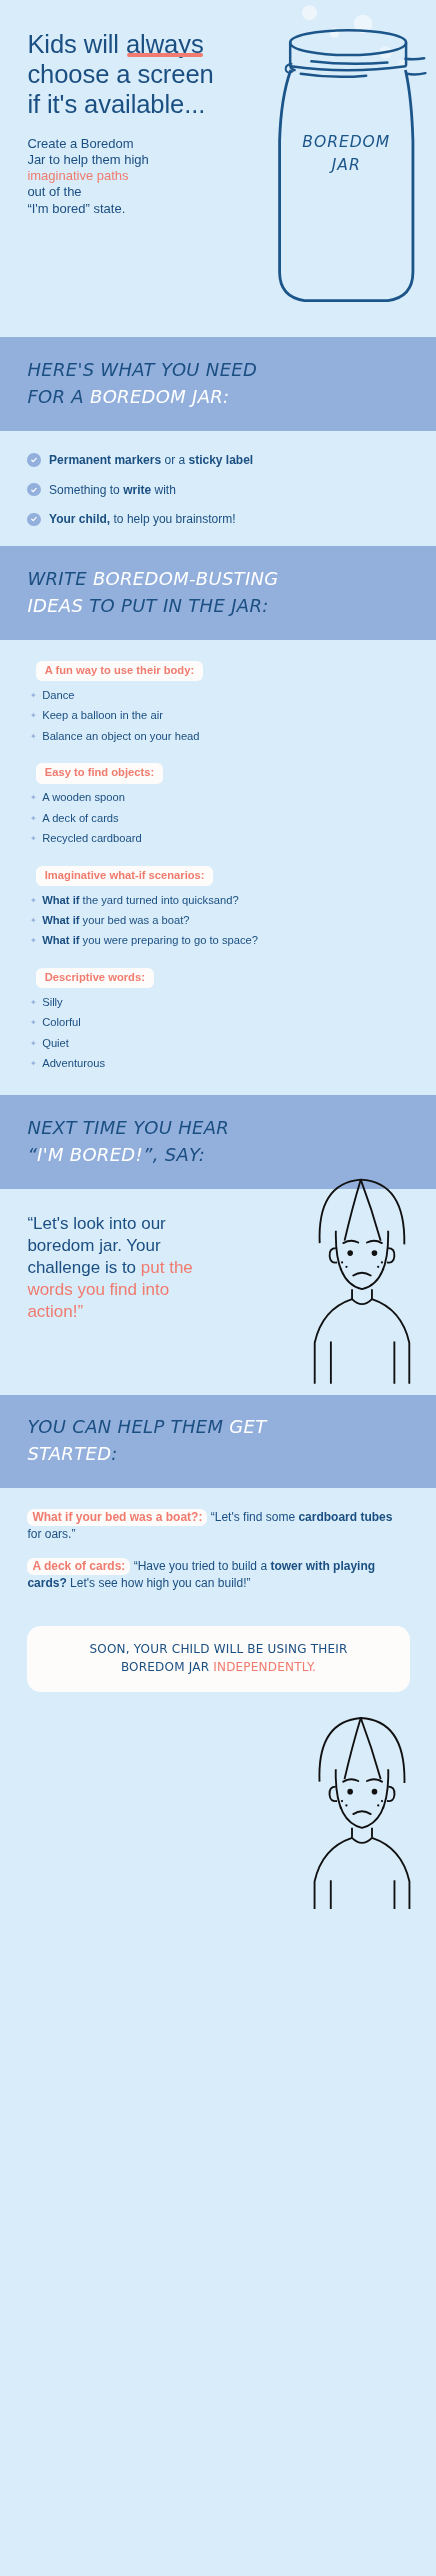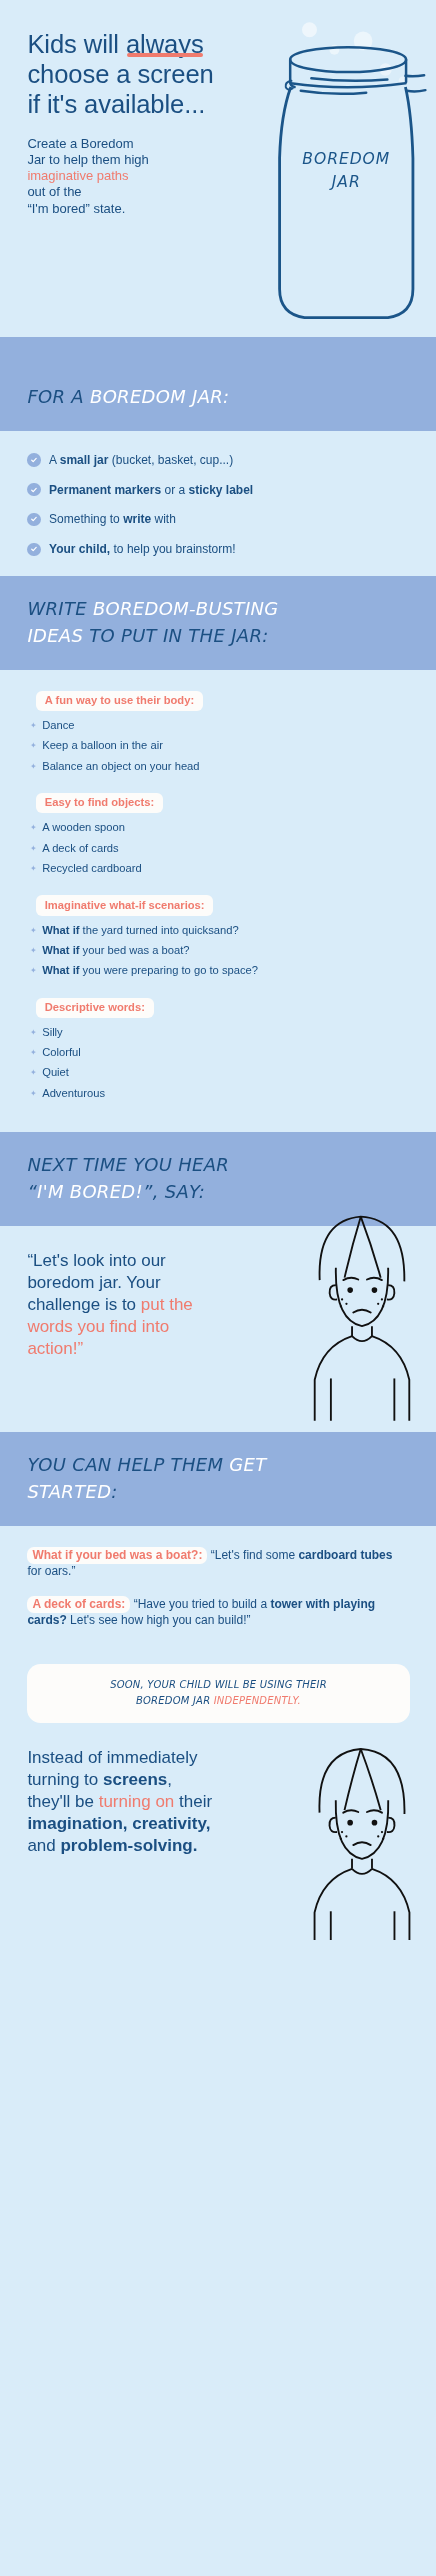--- a/index.html
+++ b/index.html
@@ -50,21 +50,21 @@
     line-height: 1.25;
     color: #1b4f82;
     width: 221px;
   }
   .accent { color: #f07b6e; }
 
   
   .jar-wrap {
     position: absolute;
     right: 8.7px;
-    top: 21px;
+    top: 4px;
     width: 156px;
     height: 324px;
     z-index: 1;
   }
   .jar-wrap svg { display: block; width: 100%; height: 100%; }
 
   
   .band {
     background: #93b0dd;
     padding: 18.7px 27.4px 21px 27.4px;
@@ -113,21 +113,21 @@
     background: #fdfcfa;
     color: #f07b6e;
     font-size: 11.2px;
     font-weight: bold;
     border-radius: 6px;
     padding: 3.1px 8.7px 3.7px 8.7px;
     margin-left: 8.7px;
     line-height: 1.2;
   }
   .idea-group { margin-bottom: 18.7px; }
-  .idea-group:last-child { margin-bottom: 12px; }
+  .idea-group:last-child { margin-bottom: 4px; }
   .idea-list { list-style: none; margin-top: 6.9px; }
   .idea-item {
     display: flex;
     align-items: flex-start;
     gap: 5.6px;
     font-size: 11.2px;
     line-height: 1.42;
     color: #1b4f82;
     margin-bottom: 4.4px;
     padding-left: 2.5px;
@@ -185,22 +185,21 @@
   
   .callout-wrap { background: #d9ecf9; padding: 16px 27.4px 5px 27.4px; }
   .callout {
     background: #fdfcfa;
     border-radius: 13.7px;
     padding: 13.7px 16px 15px 16px;
     text-align: center;
   }
   .callout p {
     font-family: "DejaVu Sans", sans-serif;
-    font-style: italic;
-    font-size: 10px;
+    font-size: 12px;
     line-height: 1.55;
     letter-spacing: 0.2px;
     color: #1b4f82;
     text-transform: uppercase;
   }
   .callout p .accent { color: #f07b6e; }
 
   
   .closer {
     position: relative;
@@ -271,36 +270,28 @@
         <span>Jar to help them high</span><br>
         <span class="accent">imaginative paths</span><br>
         <span>out of the</span><br>
         <span>“I'm bored” state.</span>
       </p>
     </div>
   </section>
 
   <section class="band">
     <h2>
-      <br>
+      <span>HERE'S WHAT YOU NEED</span><br>
       <span>FOR A </span><span class="white">BOREDOM JAR:</span>
     </h2>
   </section>
 
   <section class="section">
     <ul class="check-list">
 
-      <li class="check-item">
-        <span class="check-circle">
-          <svg viewBox="0 0 16 16">
-              <path d="M3.5 8.4 L6.4 11.2 L12.4 4.9" stroke="#ffffff" stroke-width="2.4" fill="none" stroke-linecap="round" stroke-linejoin="round"></path>
-            </svg>
-        </span>
-        <span><span>A </span><span class="b">small jar</span><span> (bucket, basket, cup...)</span></span>
-      </li>
 
 
       <li class="check-item">
         <span class="check-circle">
           <svg viewBox="0 0 16 16">
               <path d="M3.5 8.4 L6.4 11.2 L12.4 4.9" stroke="#ffffff" stroke-width="2.4" fill="none" stroke-linecap="round" stroke-linejoin="round"></path>
             </svg>
         </span>
         <span><span class="b">Permanent markers</span><span> or a </span><span class="b">sticky label</span></span>
       </li>
@@ -509,19 +500,16 @@
         <path d="M106 178 q14 -9 28 0" stroke="#111111" stroke-width="3" fill="none" stroke-linecap="round"></path>
         <path d="M104 200 L104 216" stroke="#111111" stroke-width="3" fill="none"></path>
         <path d="M136 200 L136 216" stroke="#111111" stroke-width="3" fill="none"></path>
         <path d="M104 216 Q56 232 44 286 L44 330" stroke="#111111" stroke-width="3" fill="none"></path>
         <path d="M136 216 Q184 232 196 286 L196 330" stroke="#111111" stroke-width="3" fill="none"></path>
         <path d="M104 216 q16 16 32 0" stroke="#111111" stroke-width="3" fill="none"></path>
         <path d="M70 284 L70 330" stroke="#111111" stroke-width="3" fill="none"></path>
         <path d="M172 284 L172 330" stroke="#111111" stroke-width="3" fill="none"></path>
       </svg>
     </div>
-    <p class="closer-text">
-      <span>Instead of immediately turning to </span><span class="b">screens</span><span>, they'll be </span><span class="accent">turning on</span><span> their </span><span class="b">imagination, creativity,</span><span> and </span><span class="b">problem-solving.</span>
-    </p>
   </section>
 
 </div>
 
 
 </body></html>

